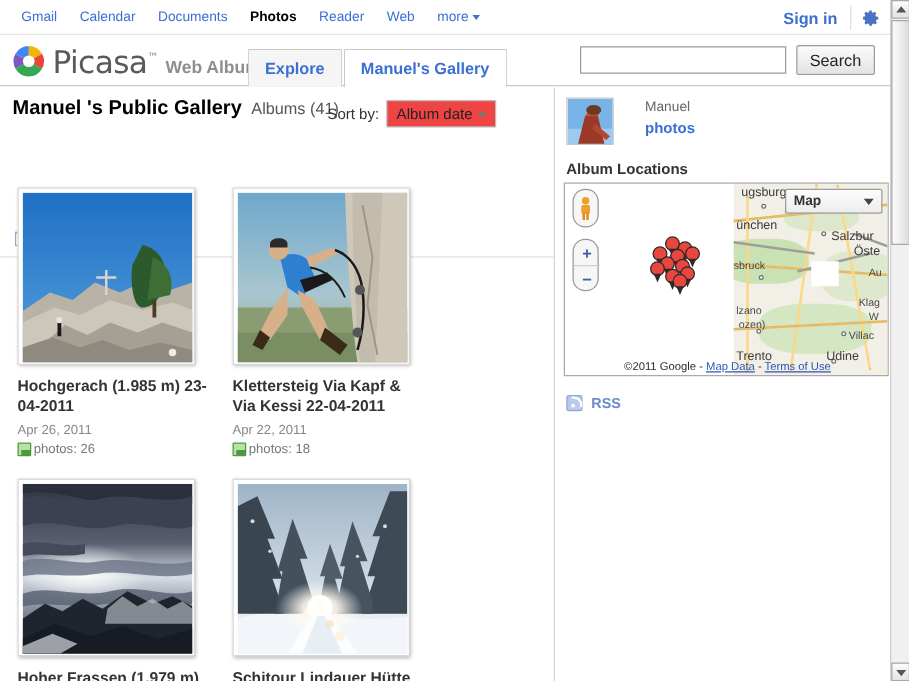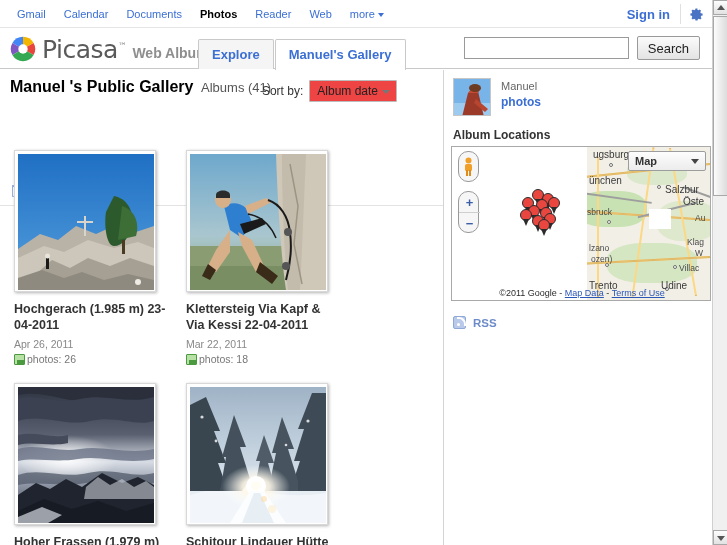--- a/index.html
+++ b/index.html
@@ -282,21 +282,21 @@
   #user-block {
     position: absolute; left: 8px; top: 8px;
     display: flex; align-items: flex-start;
   }
   #avatar {
     width: 38px; height: 38px;
     border: 1px solid #c6c6c6;
     overflow: hidden; flex: none;
     position: relative;
   }
-  #user-info { margin-left: 10px; margin-top: 2px; }
+  #user-info { margin-left: 25px; margin-top: 2px; }
   #user-name { font-size: 11px; color: #666; }
   #user-photos-link {
     font-size: 12px; color: #3b6fd4; font-weight: bold;
     text-decoration: none; display: block; margin-top: 3px;
   }
 
   #album-locations-heading {
     position: absolute; left: 8px; top: 58px;
     font-size: 12px; font-weight: bold; color: #333;
   }
@@ -581,21 +581,21 @@
     <path d="M40 76 L26 96 L18 112 L26 118 L40 98 Z" fill="#d7b08a"></path>
     <path d="M70 108 L88 122 L82 130 L66 118 Z" fill="#3a2a18"></path>
     <path d="M18 110 L12 122 L20 126 L26 116 Z" fill="#3a2a18"></path>
     <path d="M78 46 C90 50 98 62 100 78 C102 94 100 112 96 126" stroke="#1a1a1a" stroke-width="2" fill="none"></path>
     <path d="M58 60 C70 62 80 70 86 84" stroke="#1a1a1a" stroke-width="1.5" fill="none"></path>
     <circle cx="98" cy="78" r="4" fill="#555"></circle>
     <circle cx="96" cy="112" r="4" fill="#555"></circle>
   </svg></div>
           </div>
           <div class="album-title">Klettersteig Via Kapf &amp; Via Kessi 22-04-2011</div>
-          <div class="album-date">Mar 22, 2011</div>
+          <div class="album-date">Apr 22, 2011</div>
           <div class="album-photos">
             <span class="photo-icon"></span>
             <span>photos: 18</span>
           </div>
         </div>
         <div class="album">
           <div class="thumb-wrap">
             <div class="thumb"><svg width="136" height="136" viewBox="0 0 136 136">
     <defs>
       <linearGradient id="sky3" x1="0" y1="0" x2="0" y2="1">

